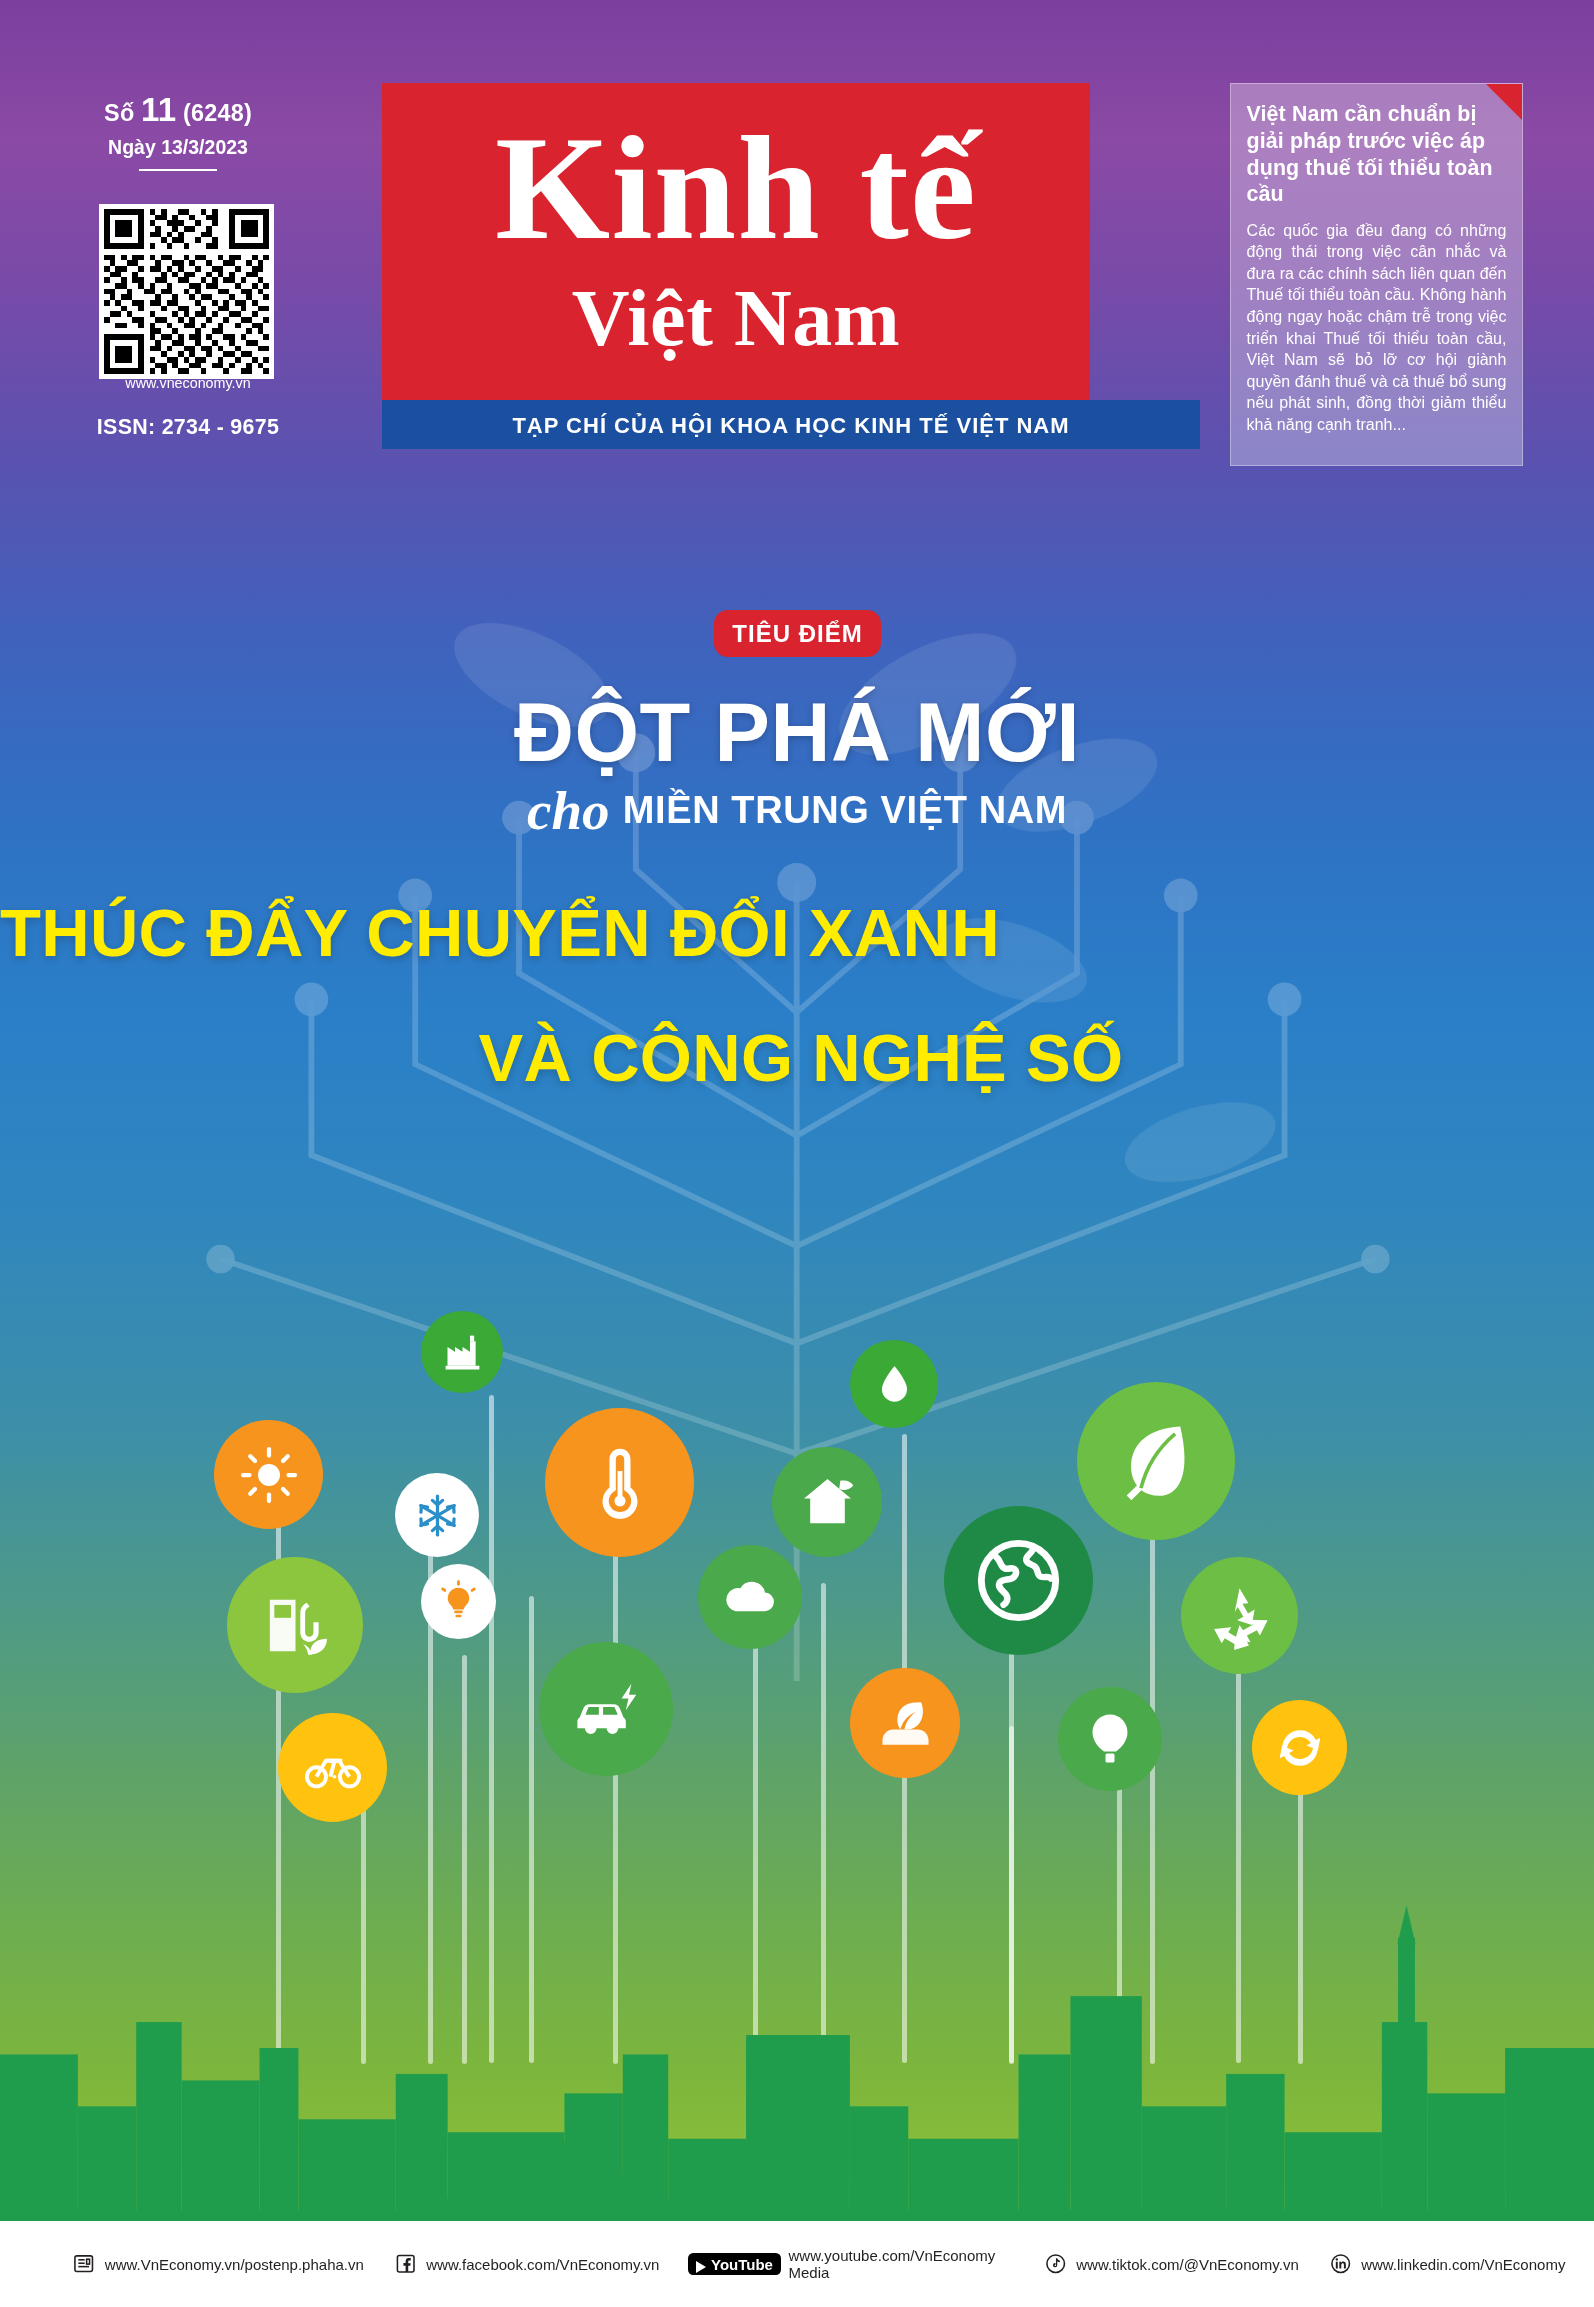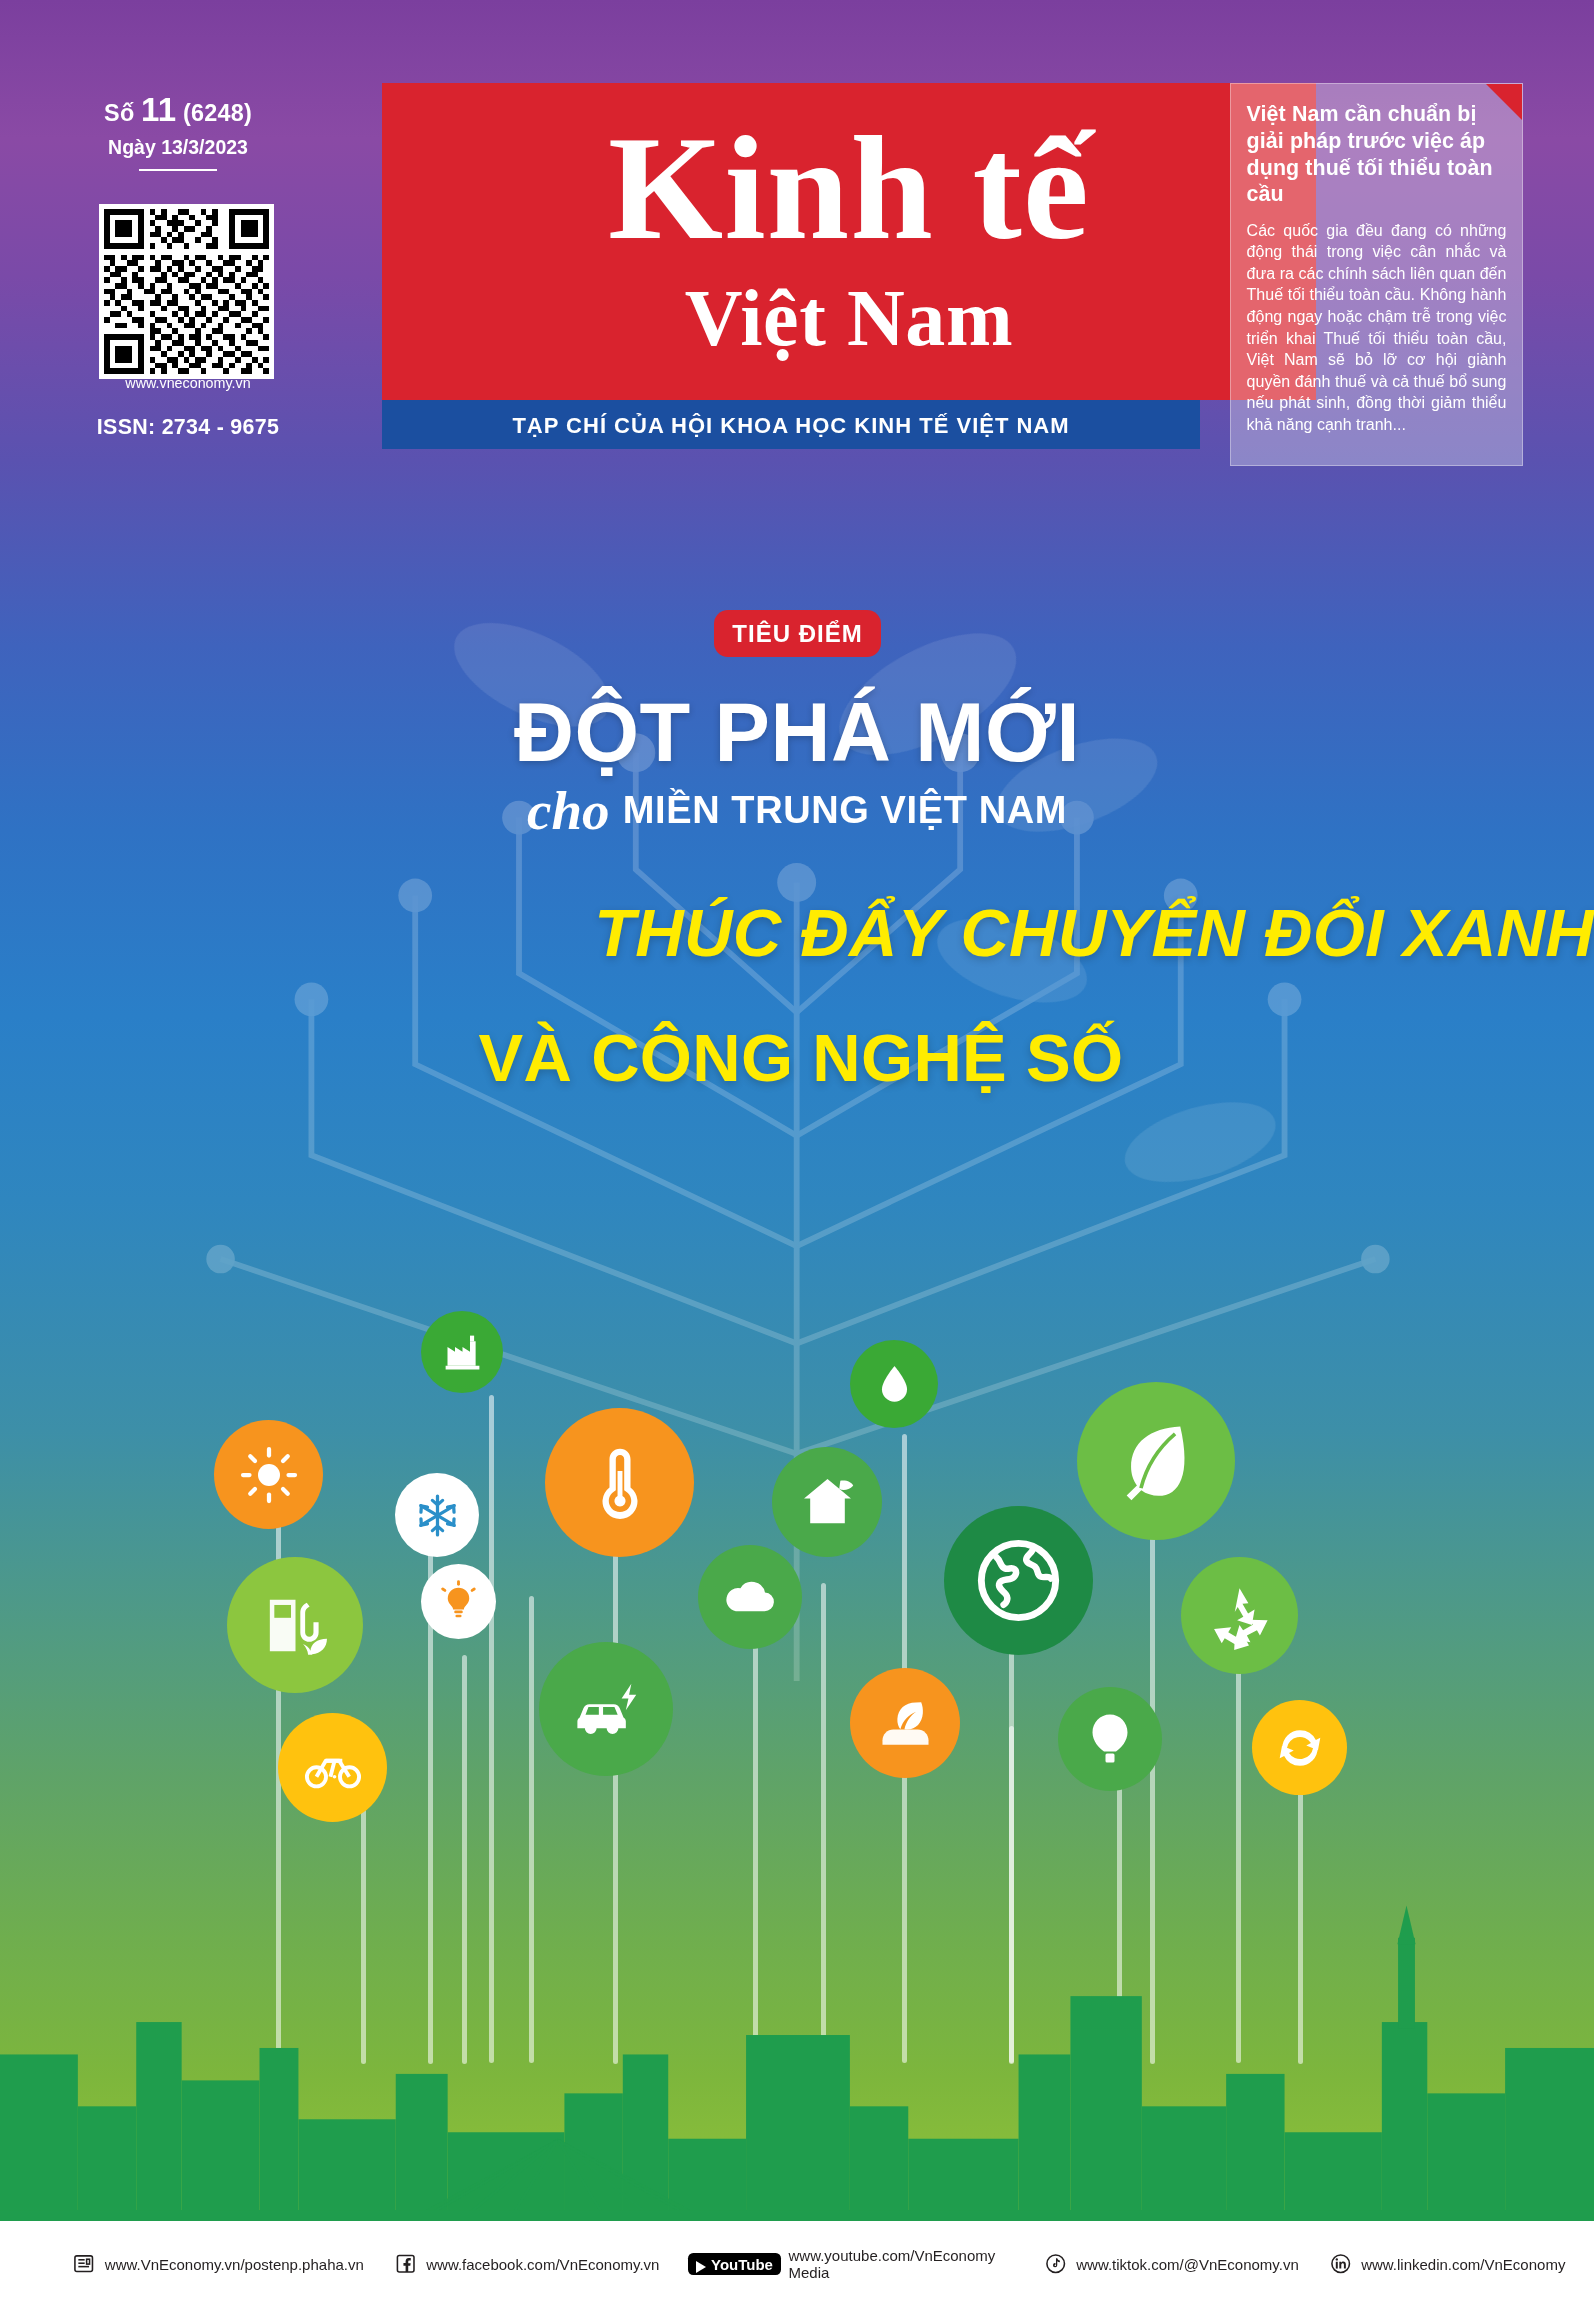--- a/index.html
+++ b/index.html
@@ -55,21 +55,21 @@
     color:#fff;font-size:14.3px;
   }
   .issn{
     position:absolute;left:71px;top:415px;width:234px;text-align:center;
     color:#fff;font-size:21.4px;font-weight:700;letter-spacing:0.3px;
   }
   .masthead{
     position:absolute;left:382px;top:83px;width:818px;
   }
   .masthead-red{
-    background:#d9232e;width:934px;height:317px;position:relative;
+    background:#d9232e;width:708px;height:317px;position:relative;
     box-shadow:0 0 0 0 rgba(0,0,0,0);
   }
   .mh-kinhte{
     position:absolute;left:0;right:0;top:31px;text-align:center;
     color:#fff;font-family:"Liberation Serif", serif;font-weight:700;
     font-size:148px;line-height:1;letter-spacing:1.3px;
   }
   .mh-vietnam{
     position:absolute;left:0;right:0;top:195px;text-align:center;
     color:#fff;font-family:"Liberation Serif", serif;font-weight:700;
@@ -117,24 +117,23 @@
   .title2-cho{
     display:inline-block;color:#fff;font-family:"Liberation Serif", serif;
     font-style:italic;font-size:55px;font-weight:700;vertical-align:middle;
     margin-right:10.4px;
   }
   .title2{
     display:inline-block;color:#fff;font-size:38px;font-weight:700;
     letter-spacing:0.6px;vertical-align:middle;
   }
   .title3{
-    position:absolute;left:0;right:0;top:894px;text-align:right;
+    position:absolute;left:0;right:0;top:894px;text-align:left;
     color:#ffec00;font-size:67px;font-weight:700;letter-spacing:0.3px;
     text-shadow:0 2.6px 9px rgba(0,0,0,.2);
-    font-style:italic;
   }
   .title4{
     position:absolute;left:0;right:0;top:1019px;text-align:center;
     color:#ffec00;font-size:67px;font-weight:700;letter-spacing:0.3px;
     text-shadow:0 2.6px 9px rgba(0,0,0,.2);
     padding-left:8px;
   }
   
   .stem{position:absolute;background:rgba(255,255,255,.55);width:4.5px;border-radius:2.6px;}
   .bubble{

